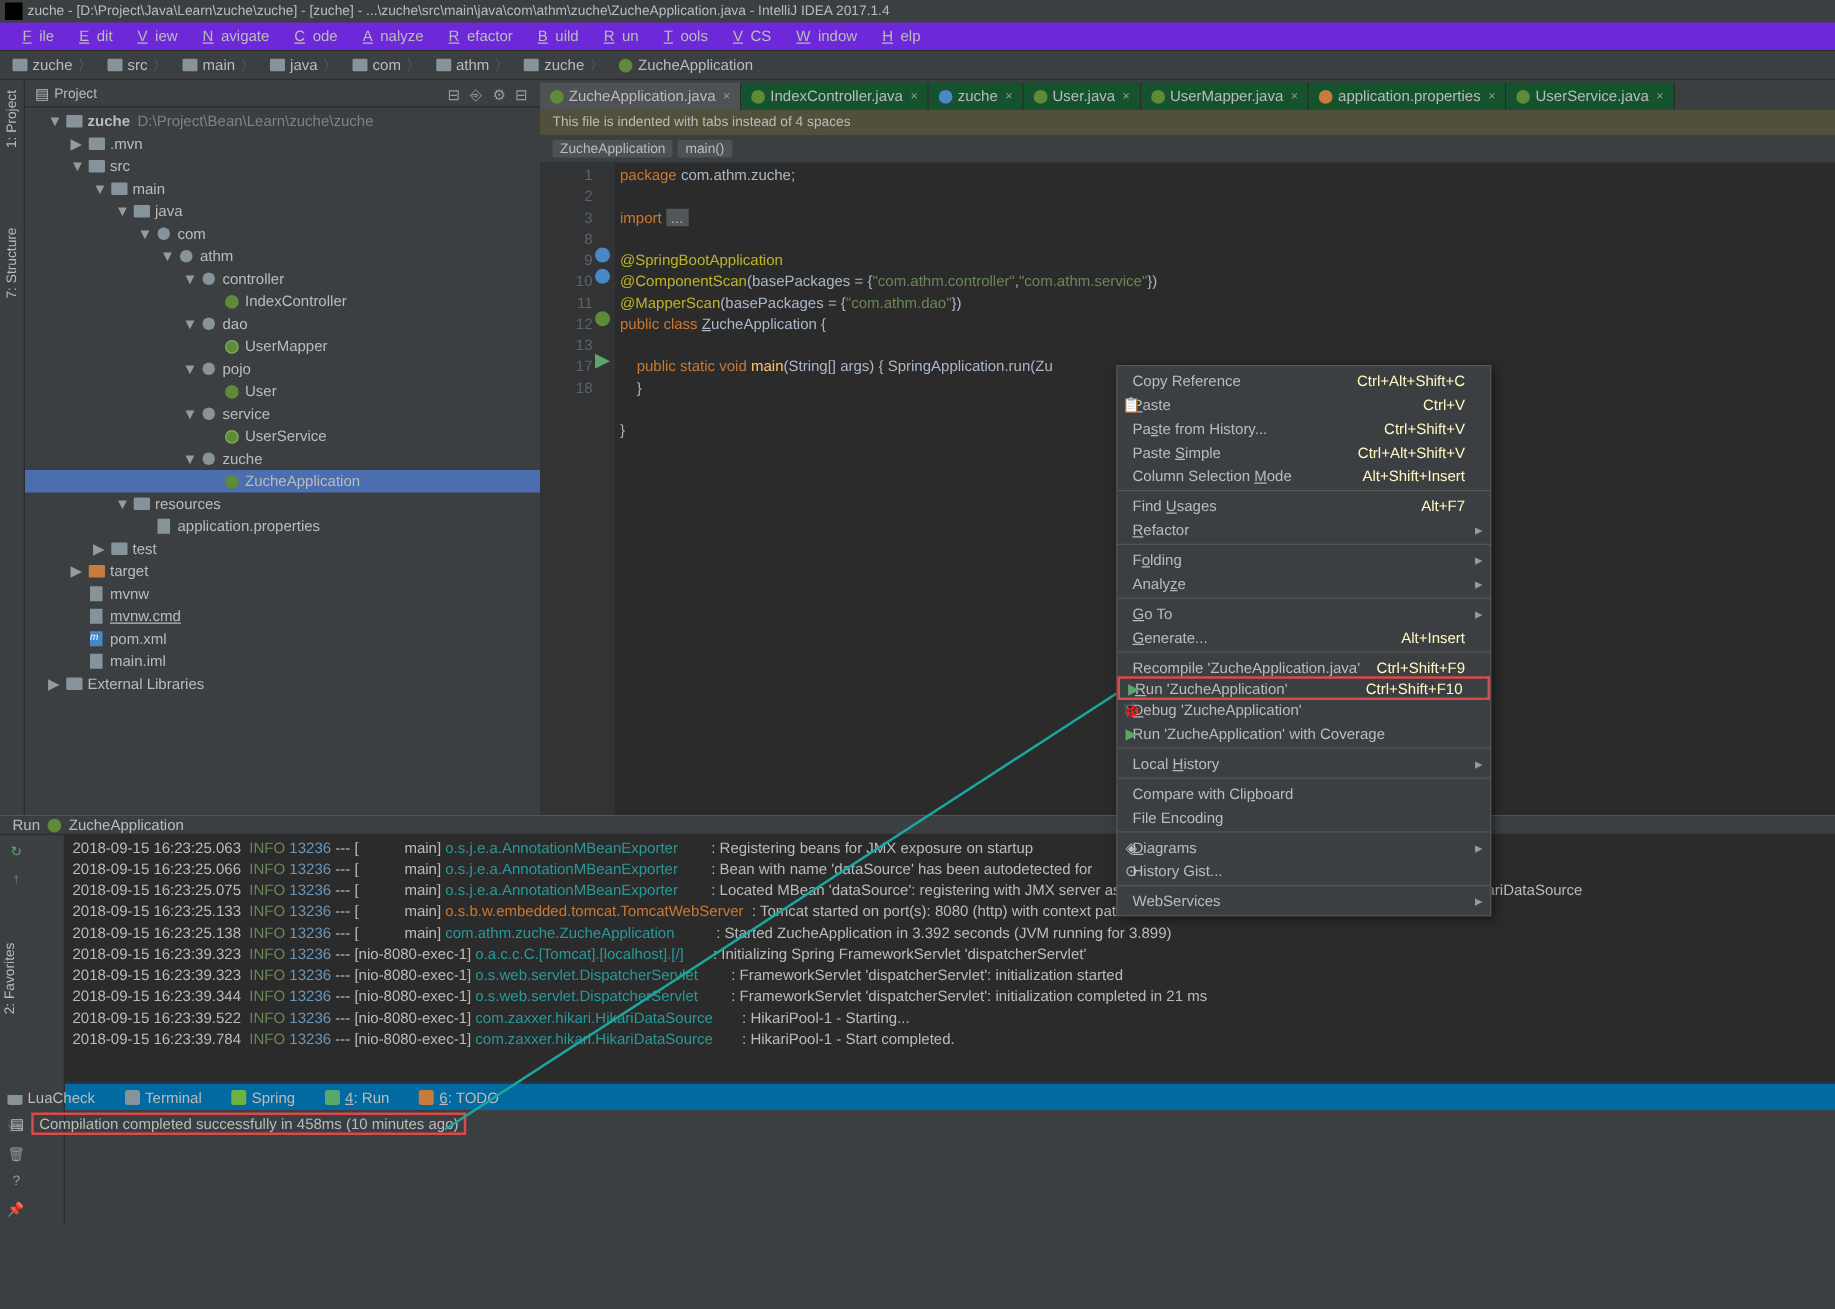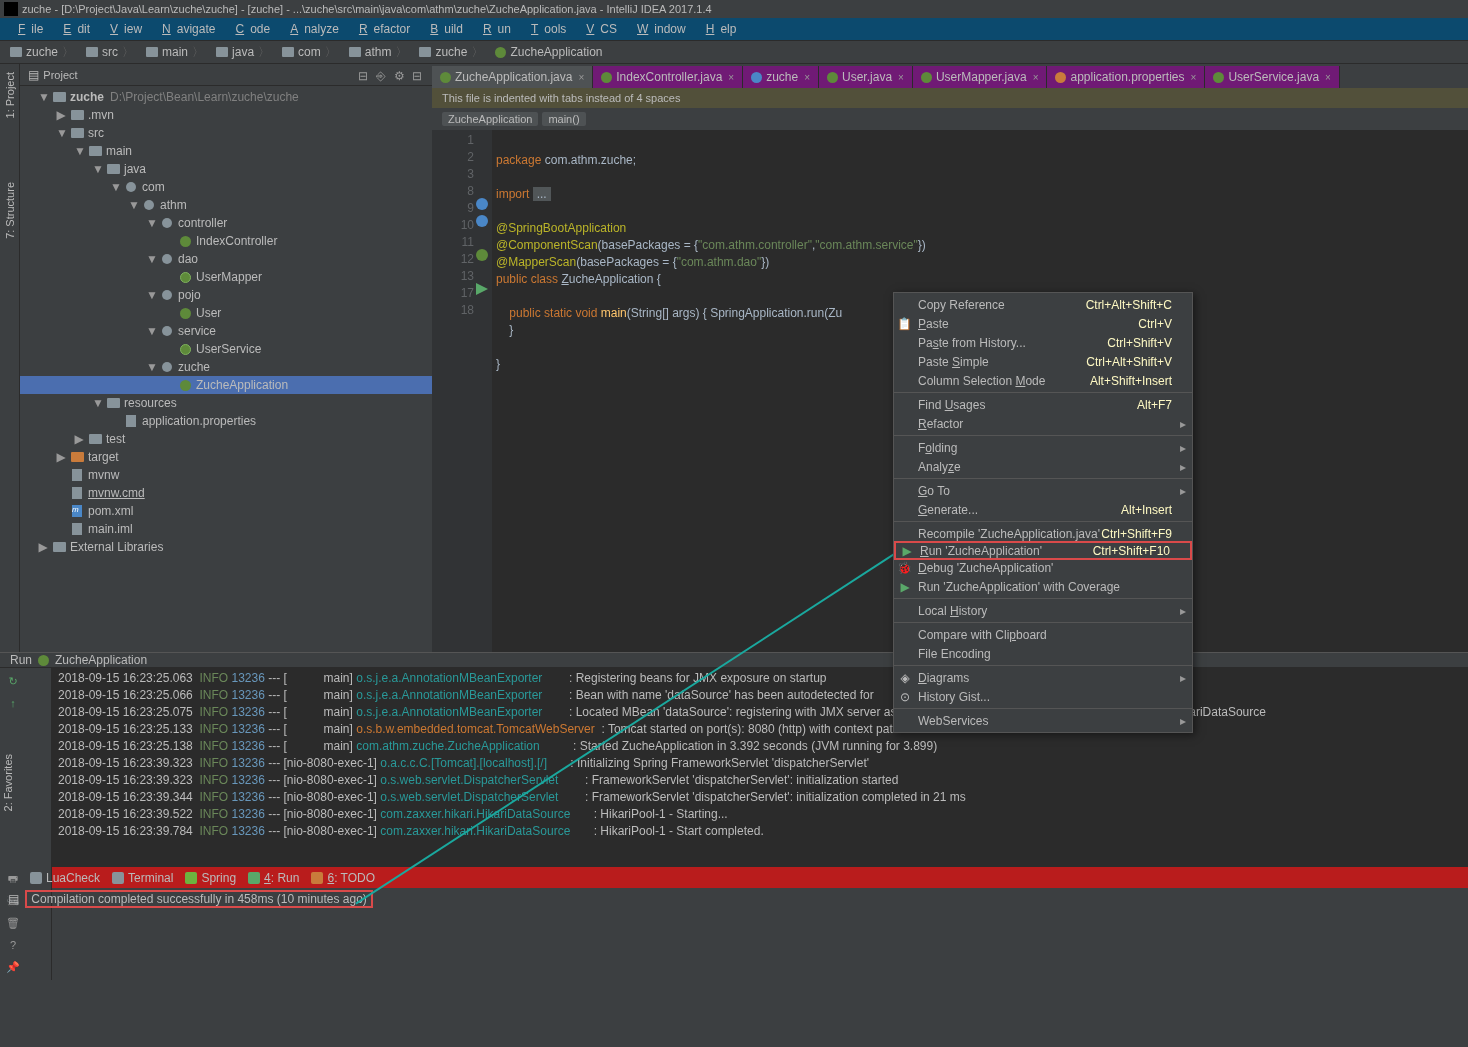--- a/index.html
+++ b/index.html
@@ -1,20 +1,20 @@
 <!DOCTYPE html>
 <html><head>
 <meta charset="utf-8">
 <style>
 * { margin:0; padding:0; box-sizing:border-box; font-family:"Segoe UI",Arial,sans-serif; font-size:12px; }
 body { background:#3c3f41; color:#bbbbbb; width:1468px; height:1047px; overflow:hidden; position:relative; }
 .titlebar { height:18px; background:#3c3f41; padding:0 4px; display:flex; align-items:center; }
 .titlebar-icon { width:14px; height:14px; background:#000; margin-right:4px; }
 .titlebar-text { font-size:11px; color:#bbb; }
-.menubar { height:22px; background:#0c4a6e; padding:0 6px; display:flex; align-items:center; gap:2px; }
+.menubar { height:22px; background:#6d28d9; padding:0 6px; display:flex; align-items:center; gap:2px; }
 .menubar span { padding:2px 6px; cursor:pointer; }
 .mnem { text-decoration:underline; }
 .breadcrumb { height:24px; background:#3c3f41; border-top:1px solid #2b2b2b; border-bottom:1px solid #2b2b2b; padding:0 6px; display:flex; align-items:center; gap:4px; font-size:11px; }
 .bc-item { display:flex; align-items:center; gap:4px; padding:1px 4px; }
 .folder-icon { width:12px; height:10px; background:#87939a; border-radius:1px; }
 .main-area { display:flex; height:588px; }
 .left-sidebar { width:20px; background:#3c3f41; border-right:1px solid #2b2b2b; display:flex; flex-direction:column; align-items:center; padding-top:4px; gap:6px; }
 .side-tab { writing-mode:vertical-rl; transform:rotate(180deg); font-size:11px; padding:4px 2px; color:#bbb; cursor:pointer; }
 .project-panel { width:412px; background:#3c3f41; display:flex; flex-direction:column; }
 .project-header { height:22px; display:flex; align-items:center; padding:0 8px; border-bottom:1px solid #2b2b2b; }
@@ -31,54 +31,54 @@
 .ti-pkg { background:#87939a; border-radius:50%; width:10px; height:10px; }
 .ti-java { background:#5e8a3a; border-radius:50%; width:11px; height:11px; }
 .ti-iface { background:#5e8a3a; border-radius:50%; width:11px; height:11px; border:1px solid #7fb25e; }
 .ti-file { background:#87939a; width:10px; height:12px; }
 .ti-maven { background:#4a87c7; width:10px; height:12px; font-size:8px; color:#fff; font-style:italic; }
 .tree-label { color:#bbb; }
 .tree-label.dim { color:#808080; }
 .tree-label.bold { font-weight:bold; }
 .editor-area { flex:1; background:#2b2b2b; display:flex; flex-direction:column; }
 .editor-tabs { height:24px; background:#3c3f41; display:flex; align-items:flex-end; overflow:hidden; }
-.etab { height:22px; padding:0 8px; display:flex; align-items:center; gap:4px; background:#701a75; border-right:1px solid #2b2b2b; font-size:11px; cursor:pointer; }
+.etab { height:22px; padding:0 8px; display:flex; align-items:center; gap:4px; background:#14532d; border-right:1px solid #2b2b2b; font-size:11px; cursor:pointer; }
 .etab.active { background:#4e5254; }
 .etab-icon { width:11px; height:11px; border-radius:50%; }
 .etab-close { color:#999; font-size:10px; margin-left:2px; }
 .indent-hint { height:20px; background:#52503a; color:#bbb; padding:0 10px; display:flex; align-items:center; font-size:11px; }
 .crumb-bar { height:22px; background:#3c3f41; padding:0 10px; display:flex; align-items:center; gap:4px; }
 .crumb-chip { background:#4e5254; padding:1px 6px; border-radius:2px; font-size:11px; color:#bbb; }
 .code-area { flex:1; display:flex; font-family:Consolas,monospace; font-size:12px; position:relative; }
 .gutter { width:60px; background:#313335; text-align:right; padding:2px 18px 2px 2px; color:#606366; line-height:17px; position:relative; }
 .gutter-icons { position:absolute; right:2px; top:0; width:14px; }
 .gicon { position:absolute; width:12px; height:12px; border-radius:50%; }
-.code-text { flex:1; padding:2px 4px; line-height:17px; white-space:pre; color:#a9b7c6;margin-top:20px; }
+.code-text { flex:1; padding:2px 4px; line-height:17px; white-space:pre; color:#a9b7c6; }
 .kw { color:#cc7832; }
 .ann { color:#bbb529; }
 .str { color:#6a8759; }
 .cls { color:#a9b7c6; }
 .imp { color:#cc7832; }
 .run-panel { height:214px; background:#2b2b2b; border-top:1px solid #555; display:flex; flex-direction:column; }
 .run-header { height:22px; background:#3c3f41; padding:0 10px; display:flex; align-items:center; font-size:11px; border-bottom:1px solid #2b2b2b; }
 .run-body { flex:1; display:flex; }
 .run-toolbar { width:52px; background:#3c3f41; border-right:1px solid #2b2b2b; display:flex; flex-direction:column; flex-wrap:wrap; padding:4px; gap:4px; }
 .rtb { width:18px; height:18px; cursor:pointer; display:flex; align-items:center; justify-content:center; font-size:11px; color:#999; }
 .run-console { flex:1; overflow:auto; font-family:Consolas,monospace; font-size:12px; padding:2px 6px; line-height:17px; white-space:pre; color:#bbb; }
 .log-info { color:#6a8759; }
 .log-num { color:#6897bb; }
 .log-cyan { color:#299999; }
 .log-orange { color:#cc7832; }
-.bottom-bar { height:22px; background:#b91c1c; border-top:1px solid #2b2b2b; display:flex; align-items:center; padding:0 6px; gap:12px; font-size:11px;margin-left:24px; }
+.bottom-bar { height:22px; background:#0369a1; border-top:1px solid #2b2b2b; display:flex; align-items:center; padding:0 6px; gap:24px; font-size:11px; }
 .bb-item { display:flex; align-items:center; gap:4px; cursor:pointer; }
 .bb-icon { width:12px; height:12px; }
 .status-bar { height:22px; background:#3c3f41; padding:0 8px; display:flex; align-items:center; font-size:11px; }
 .status-box { border:2px solid #d94a4a; padding:0 4px; }
 .context-menu { position:absolute; left:893px; top:292px; width:300px; background:#3c3f41; border:1px solid #555; box-shadow:2px 2px 8px rgba(0,0,0,0.5); z-index:100; padding:2px 0; }
-.cm-item { height:19px; display:flex; align-items:center; padding:0 20px 0 24px; font-size:11px; cursor:pointer; position:relative; }
+.cm-item { height:19px; display:flex; align-items:center; padding:0 20px 0 12px; font-size:11px; cursor:pointer; position:relative; }
 .cm-label { flex:1; }
 .cm-shortcut { color:#fef9c3; }
 .cm-sep { height:1px; background:#555; margin:2px 0; }
 .cm-arrow { position:absolute; right:6px; color:#999; }
 .cm-icon { position:absolute; left:4px; width:14px; height:14px; display:flex; align-items:center; justify-content:center; }
 .cm-highlight { border:2px solid #d94a4a; margin:-2px 0; }
 .run-play { color:#59a869; }
 .annotation-line { position:absolute; border-top:2px solid #1aa89e; transform-origin:0 0; z-index:50; }
 .left-favbar { position:absolute; left:0; top:720px; width:20px; height:156px; background:#3c3f41; }
 </style>

